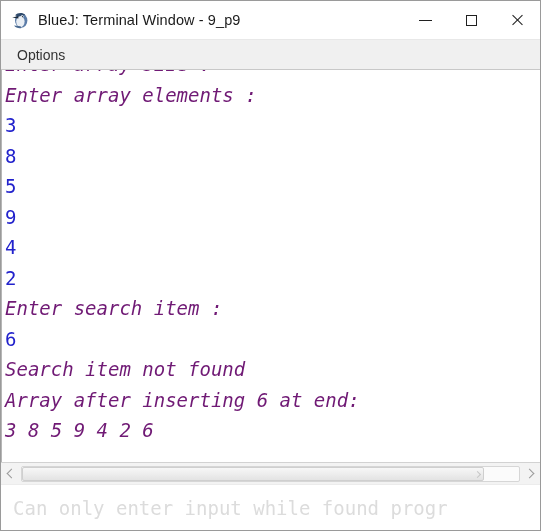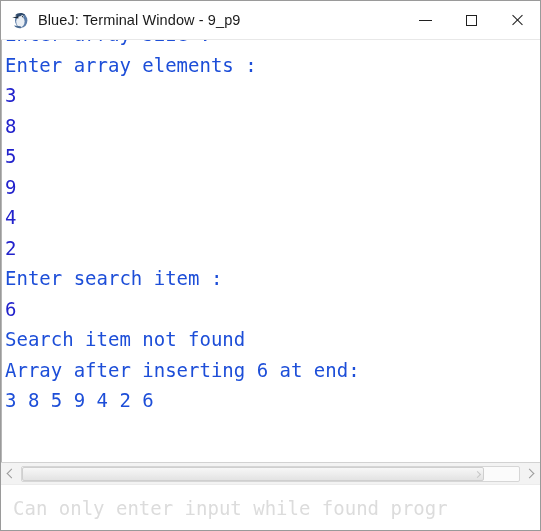--- a/index.html
+++ b/index.html
@@ -132,21 +132,21 @@
     top: 0;
     padding-left: 3px;
     font-family: "DejaVu Sans Mono", "Liberation Mono", monospace;
     font-size: 19px;
     line-height: 30.5px;
     white-space: pre;
     color: #000000;
     
     margin-top: -21px;
   }
-  .line-out { color: #1d4ed8; }
+  .line-out { color: #701a75; font-style: italic; }
   .line-in  { color: #2222cc; }
 
   
   .hscroll {
     flex: 0 0 22px;
     height: 22px;
     background: #f3f3f3;
     border-top: 1px solid #d2d2d2;
     display: flex;
     align-items: center;
@@ -248,20 +248,23 @@
       </button>
       <button class="win-btn">
         <span class="glyph-max"></span>
       </button>
       <button class="win-btn">
         <span class="glyph-close"></span>
       </button>
     </div>
   </div>
 
+  <div class="menubar">
+    <div class="menu-item">Options</div>
+  </div>
 
   <div class="terminal-wrap">
     <div class="terminal" id="terminal-lines"><div class="line-out">Enter array size :</div><div class="line-out">Enter array elements :</div><div class="line-in">3</div><div class="line-in">8</div><div class="line-in">5</div><div class="line-in">9</div><div class="line-in">4</div><div class="line-in">2</div><div class="line-out">Enter search item :</div><div class="line-in">6</div><div class="line-out">Search item not found</div><div class="line-out">Array after inserting 6 at end:</div><div class="line-out">3 8 5 9 4 2 6</div></div>
   </div>
 
   <div class="hscroll">
     <div class="scroll-arrow">
       <span class="chev chev-l"></span>
     </div>
     <div class="scroll-track">

